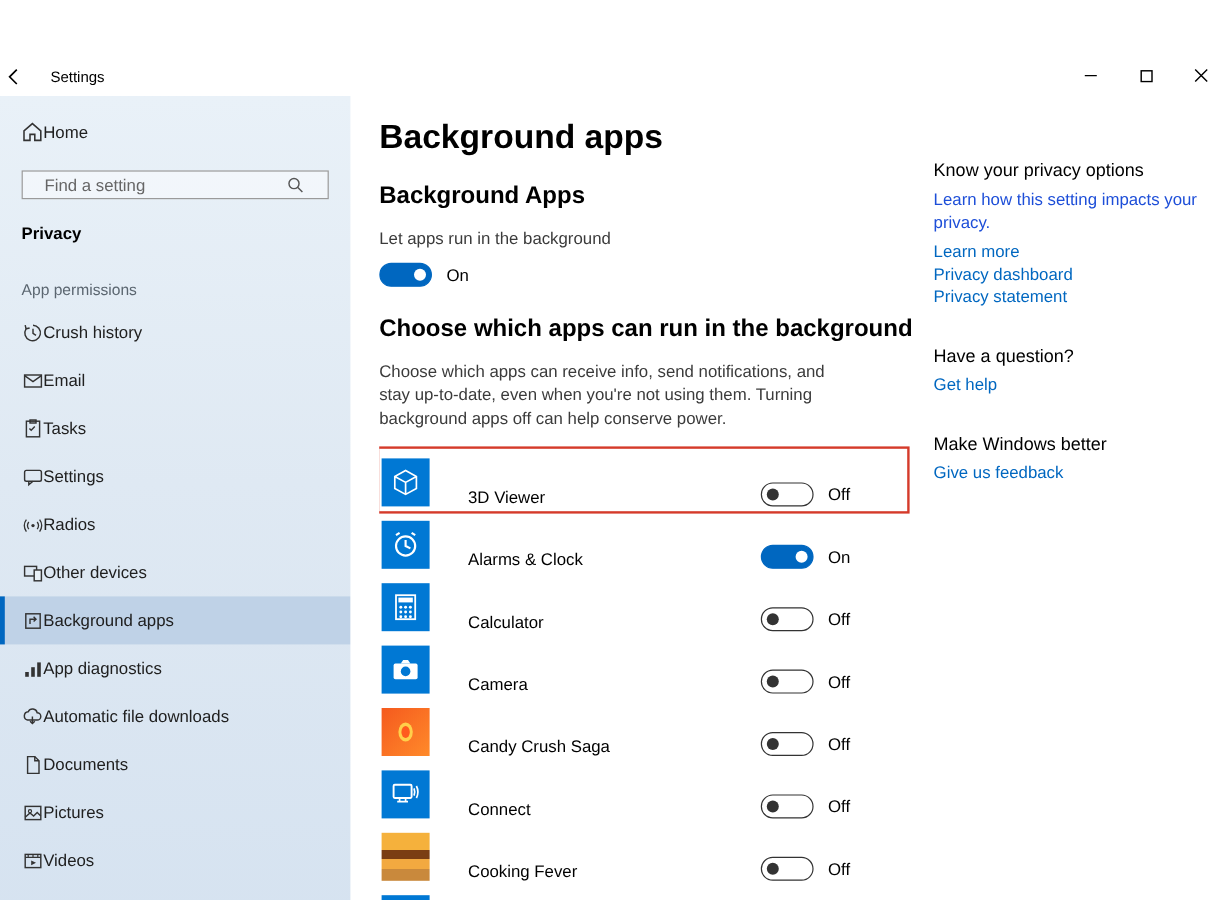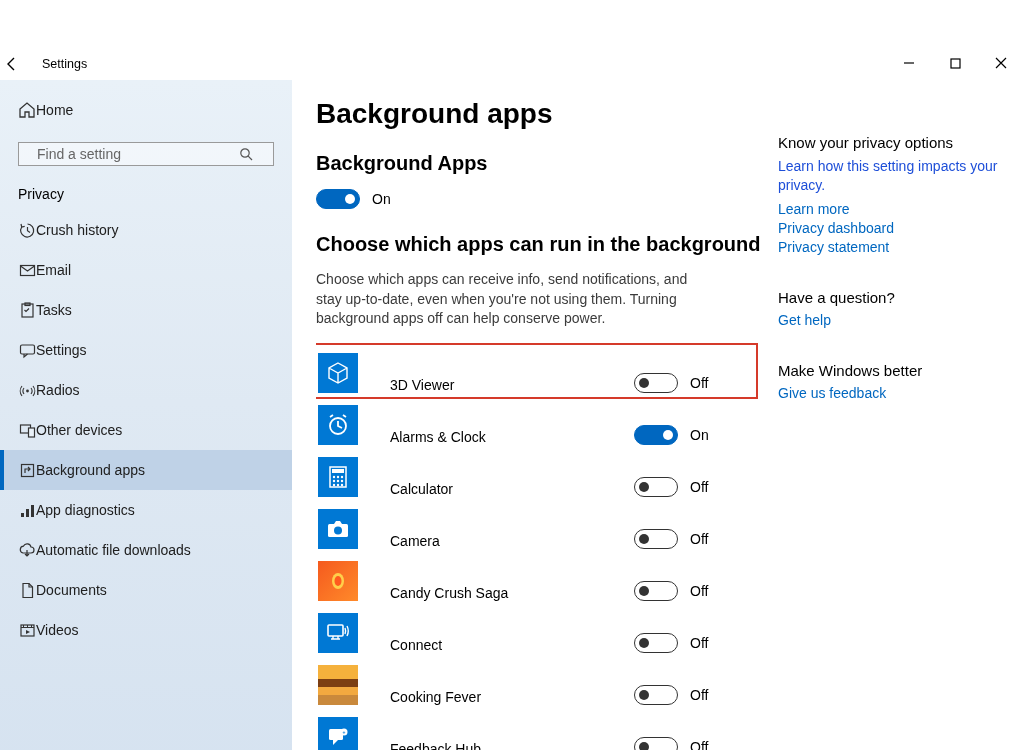--- a/index.html
+++ b/index.html
@@ -82,21 +82,21 @@
   padding: 0 18px;
 }
 .search-box input {
   border: none; background: transparent;
   flex: 1; font-size: 14px; color: #555;
   outline: none;
 }
 .search-box input::placeholder { color: #666; }
 .side-heading {
   font-size: 14px;
-  font-weight: 400;
+  font-weight: 700;
   color: #000;
   padding: 16px 18px 8px 18px;
 }
 .side-subheading {
   font-size: 13px;
   color: #5b6670;
   padding: 24px 18px 8px 18px;
 }
 
 .main {
@@ -261,20 +261,21 @@
         <input type="text" placeholder="Find a setting" style="">
         <span class="side-icon">
           <svg width="14" height="14" viewBox="0 0 14 14">
               <circle cx="6" cy="6" r="4.2" stroke="#555" stroke-width="1.2" fill="none"></circle>
               <line x1="9.2" y1="9.2" x2="13" y2="13" stroke="#555" stroke-width="1.2"></line>
             </svg>
         </span>
       </div>
     </div>
     <div class="side-heading">Privacy</div>
+    <div class="side-subheading">App permissions</div>
 
     <div class="side-item">
       <span class="side-icon">
           <svg width="17" height="17" viewBox="0 0 17 17">
             <path d="M8.5 2 A6.5 6.5 0 1 1 2.7 5" stroke="#333" stroke-width="1.2" fill="none"></path>
             <path d="M2 2 L2.7 5 L5.7 4.3" stroke="#333" stroke-width="1.2" fill="none"></path>
             <path d="M8.5 5 V8.8 L11 10.5" stroke="#333" stroke-width="1.2" fill="none"></path>
           </svg>
         </span>
       <span>Crush history</span>
@@ -359,33 +360,44 @@
             <path d="M4 1.5 H10 L13.5 5 V15.5 H4 Z" stroke="#333" stroke-width="1.2" fill="none"></path>
             <path d="M10 1.5 V5 H13.5" stroke="#333" stroke-width="1.2" fill="none"></path>
           </svg>
         </span>
       <span>Documents</span>
     </div>
     <div class="side-item">
       <span class="side-icon">
           <svg width="17" height="17" viewBox="0 0 17 17">
             <rect x="2" y="3" width="13" height="11" stroke="#333" stroke-width="1.2" fill="none"></rect>
+            <circle cx="6" cy="7" r="1.3" stroke="#333" stroke-width="1" fill="none"></circle>
+            <path d="M2 12 L6 8.5 L9 11 L12 8 L15 11" stroke="#333" stroke-width="1.2" fill="none"></path>
+          </svg>
+        </span>
+      <span>Pictures</span>
+    </div>
+    <div class="side-item">
+      <span class="side-icon">
+          <svg width="17" height="17" viewBox="0 0 17 17">
+            <rect x="2" y="3" width="13" height="11" stroke="#333" stroke-width="1.2" fill="none"></rect>
             <path d="M2 5.5 H15 M4.5 3 V5.5 M8.5 3 V5.5 M12.5 3 V5.5" stroke="#333" stroke-width="1"></path>
             <path d="M7 8 L11 10 L7 12 Z" fill="#333"></path>
           </svg>
         </span>
       <span>Videos</span>
     </div>
   </div>
 
   <div class="main">
     <div class="content">
       <h1 class="page-title">Background apps</h1>
 
       <h2 class="section-title">Background Apps</h2>
+      <p class="desc">Let apps run in the background</p>
       <div class="toggle-row">
         <div class="toggle on">
             <div class="knob"></div>
           </div>
         <span class="toggle-label">On</span>
       </div>
 
       <h2 class="section-title">Choose which apps can run in the background</h2>
       <p class="desc" style="margin-bottom:16px">Choose which apps can receive info, send notifications, and stay up-to-date, even when you're not using them. Turning background apps off can help conserve power.</p>
 

